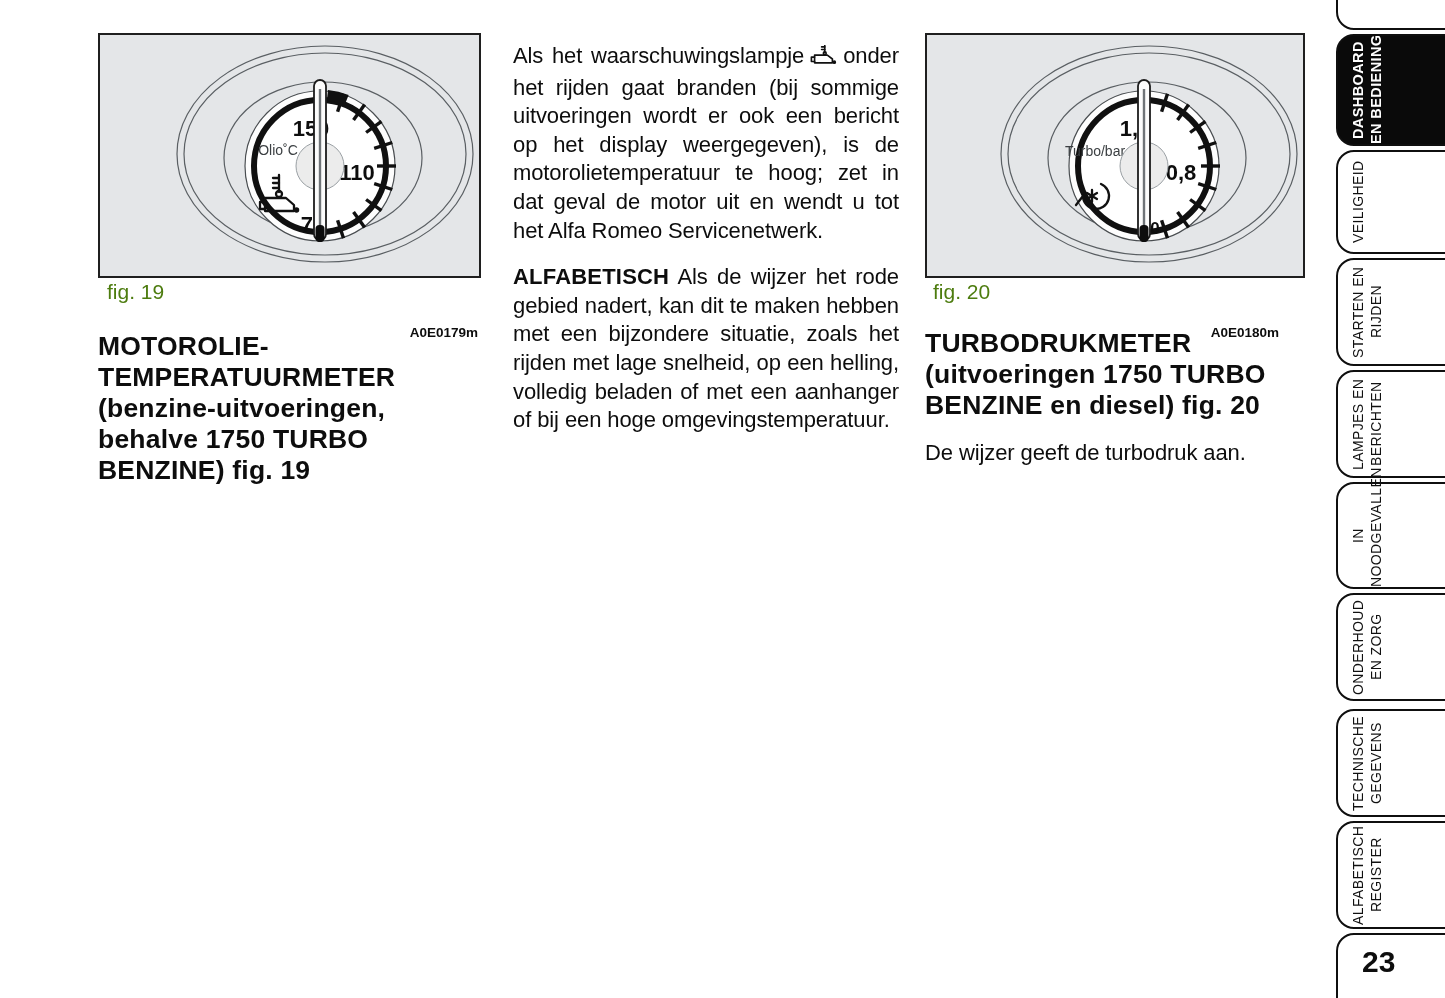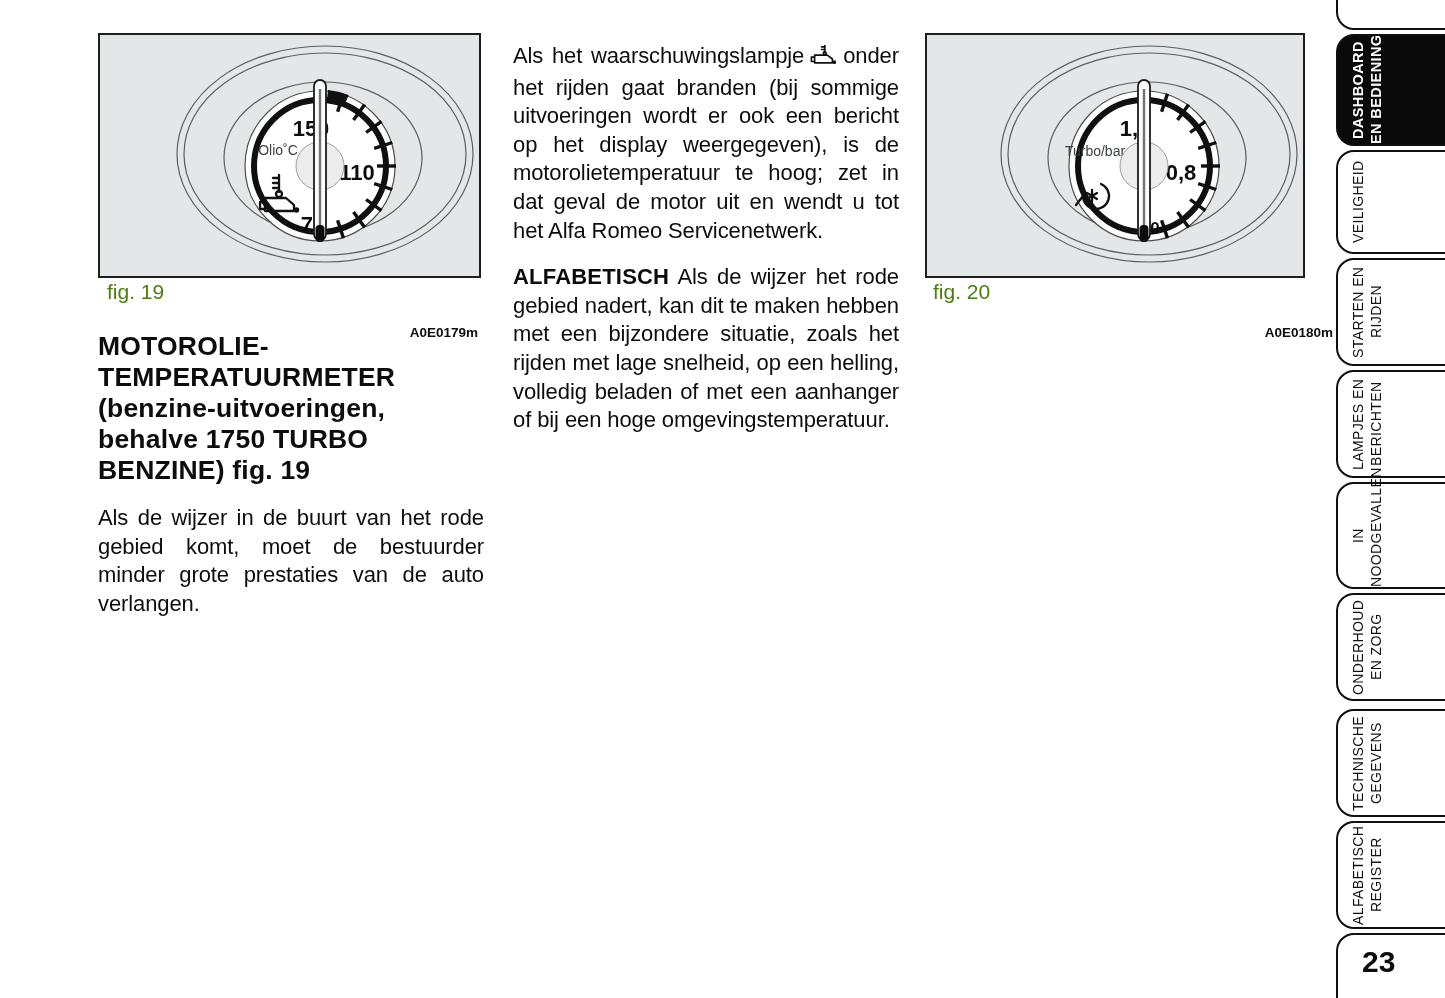--- a/index.html
+++ b/index.html
@@ -11,21 +11,21 @@
               border:2.5px solid #1f1f1f;box-sizing:border-box;overflow:hidden;}
   #fig19-box{left:98px;width:383px;}
   #fig20-box{left:925px;width:380px;}
   .figure-box svg{position:absolute;left:0;top:0;}
 
   .fig-caption{position:absolute;top:280px;font-size:21px;color:#4d7c0f;text-align:center;}
   #fig19-caption{left:107px;}
   #fig20-caption{left:933px;}
   .fig-code{position:absolute;top:281px;font-size:13.5px;font-weight:bold;text-align:right;margin-top:44px;}
   #fig19-code{left:98px;width:380px;}
-  #fig20-code{left:955px;width:378px;}
+  #fig20-code{left:901px;width:378px;}
 
   
   .col{position:absolute;text-align:justify;font-size:22px;line-height:28.6px;letter-spacing:-0.1px;}
   #col-left{left:98px;top:331px;width:386px;}
   #col-mid{left:513px;top:26px;width:386px;}
   #col-right{left:925px;top:328px;width:384px;}
   .col h2{font-size:26.5px;line-height:31px;font-weight:bold;letter-spacing:.2px;
           margin:0 0 18px 0;text-align:left;}
   .col p{margin:16px 0 18px 0;}
   .bold-label{font-weight:bold;letter-spacing:.2px;}
@@ -145,38 +145,41 @@
         <line class="needle-line" x1="217" y1="54" x2="217" y2="196"></line>
         <rect class="needle-tip" x="212.5" y="190" width="9" height="17" rx="4"></rect>
       </g>
     </svg>
   </div>
   <div class="fig-caption" id="fig20-caption">fig. 20</div>
   <div class="fig-code" id="fig20-code">A0E0180m</div>
 
   <div class="col" id="col-left">
     <h2>MOTOROLIE-TEMPERATUURMETER (benzine-uitvoeringen, behalve 1750 TURBO BENZINE) fig. 19</h2>
-    <p>Als de wijzer in de buurt van het rode gebied komt, moet de bestuurder minder grote prestaties van de auto verlangen.</p>
   </div>
 
   <div class="col" id="col-mid">
     <p><span>Als het waarschuwingslampje</span><span class="inline-icon"><svg width="27" height="21" viewBox="0 0 42 33">
             <g style="fill:none;stroke:#111;stroke-width:2.6;stroke-linecap:round;stroke-linejoin:round;">
               <line x1="23" y1="1" x2="23" y2="12"></line>
               <line x1="18" y1="3" x2="23" y2="3"></line>
               <line x1="18" y1="7" x2="23" y2="7"></line>
               <circle cx="23" cy="13" r="2.2"></circle>
               <path d="M7 16 H27 L35 22 V28 H7 Z"></path>
               <path d="M7 19 H2 V26 H7"></path>
               <circle cx="38" cy="27" r="1.6" fill="#111"></circle>
             </g>
           </svg></span><span>onder het rijden gaat branden (bij sommige uitvoeringen wordt er ook een bericht op het display weergegeven), is de motorolietemperatuur te hoog; zet in dat geval de motor uit en wendt u tot het Alfa Romeo Servicenetwerk.</span></p>
     <p><span class="bold-label">ALFABETISCH</span> <span>Als de wijzer het rode gebied nadert, kan dit te maken hebben met een bijzondere situatie, zoals het rijden met lage snelheid, op een helling, volledig beladen of met een aanhanger of bij een hoge omgevingstemperatuur.</span></p>
   </div>
 
+  <div class="col" id="col-right">
+    <h2>TURBODRUKMETER (uitvoeringen 1750 TURBO BENZINE en diesel) fig. 20</h2>
+    <p>De wijzer geeft de turbodruk aan.</p>
+  </div>
 
   <div class="sidebar">
     <div class="tab" style="top:-26px;height:56px;"></div>
 
     <div class="tab active" style="top:34px;height:112px;">
       <span class="tab-label">
           <span class="tab-line">DASHBOARD</span>
           <span class="tab-line">EN BEDIENING</span>
         </span>
     </div>

